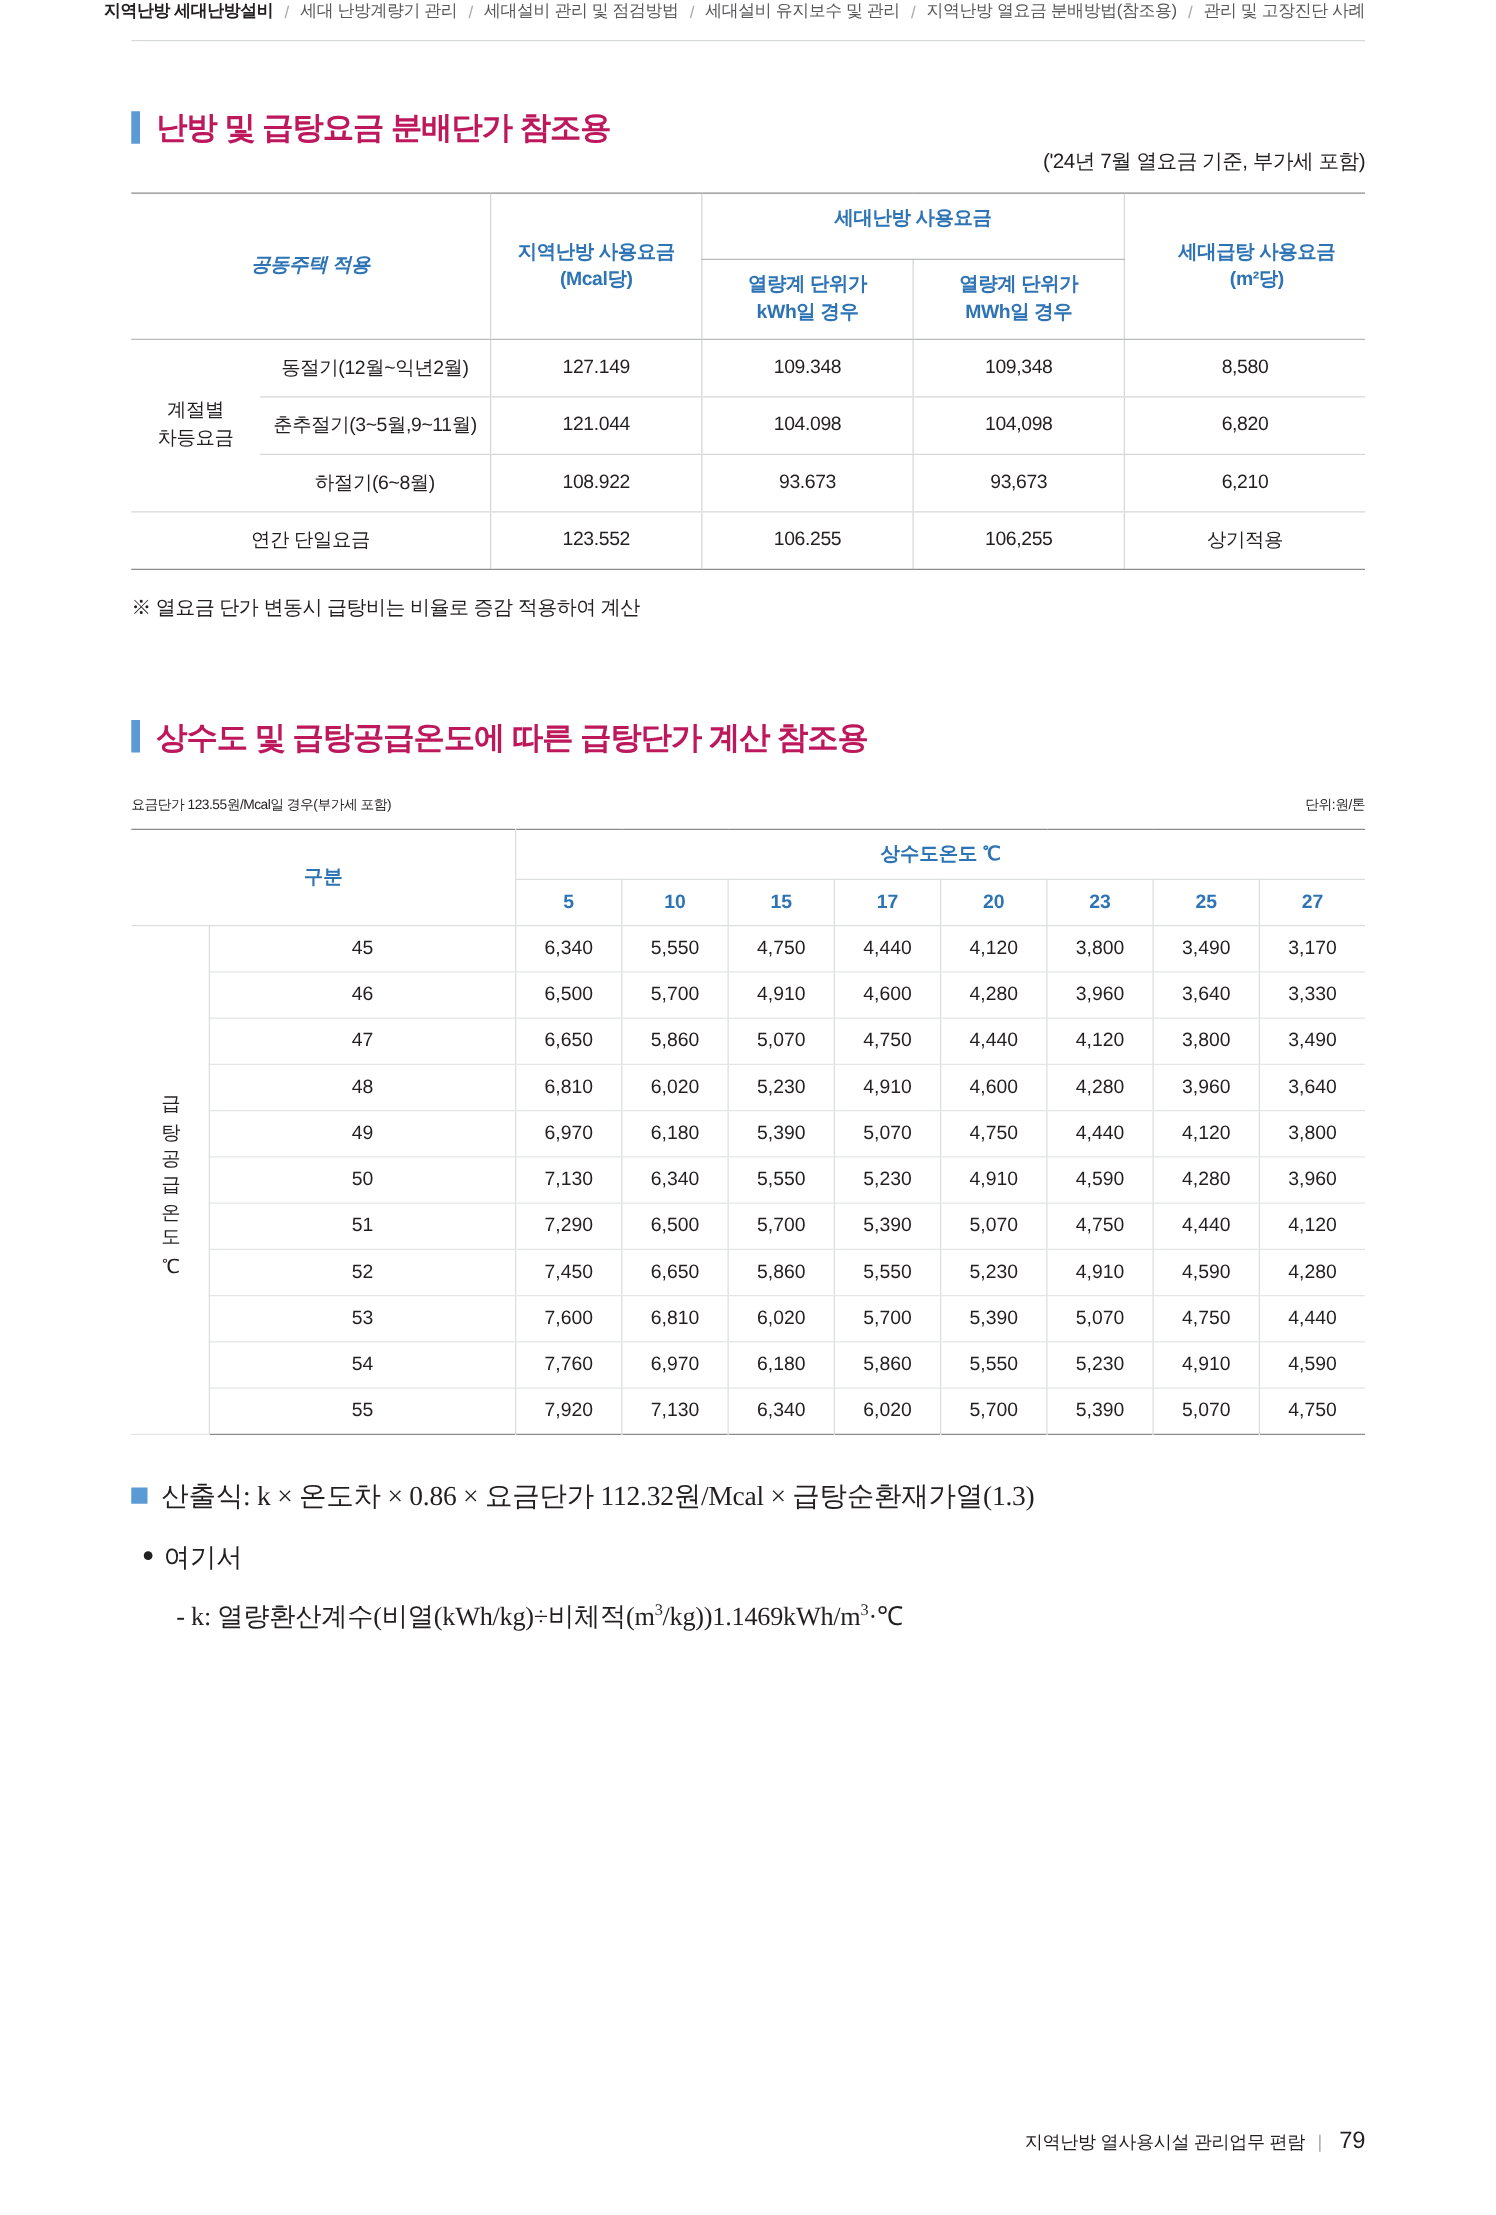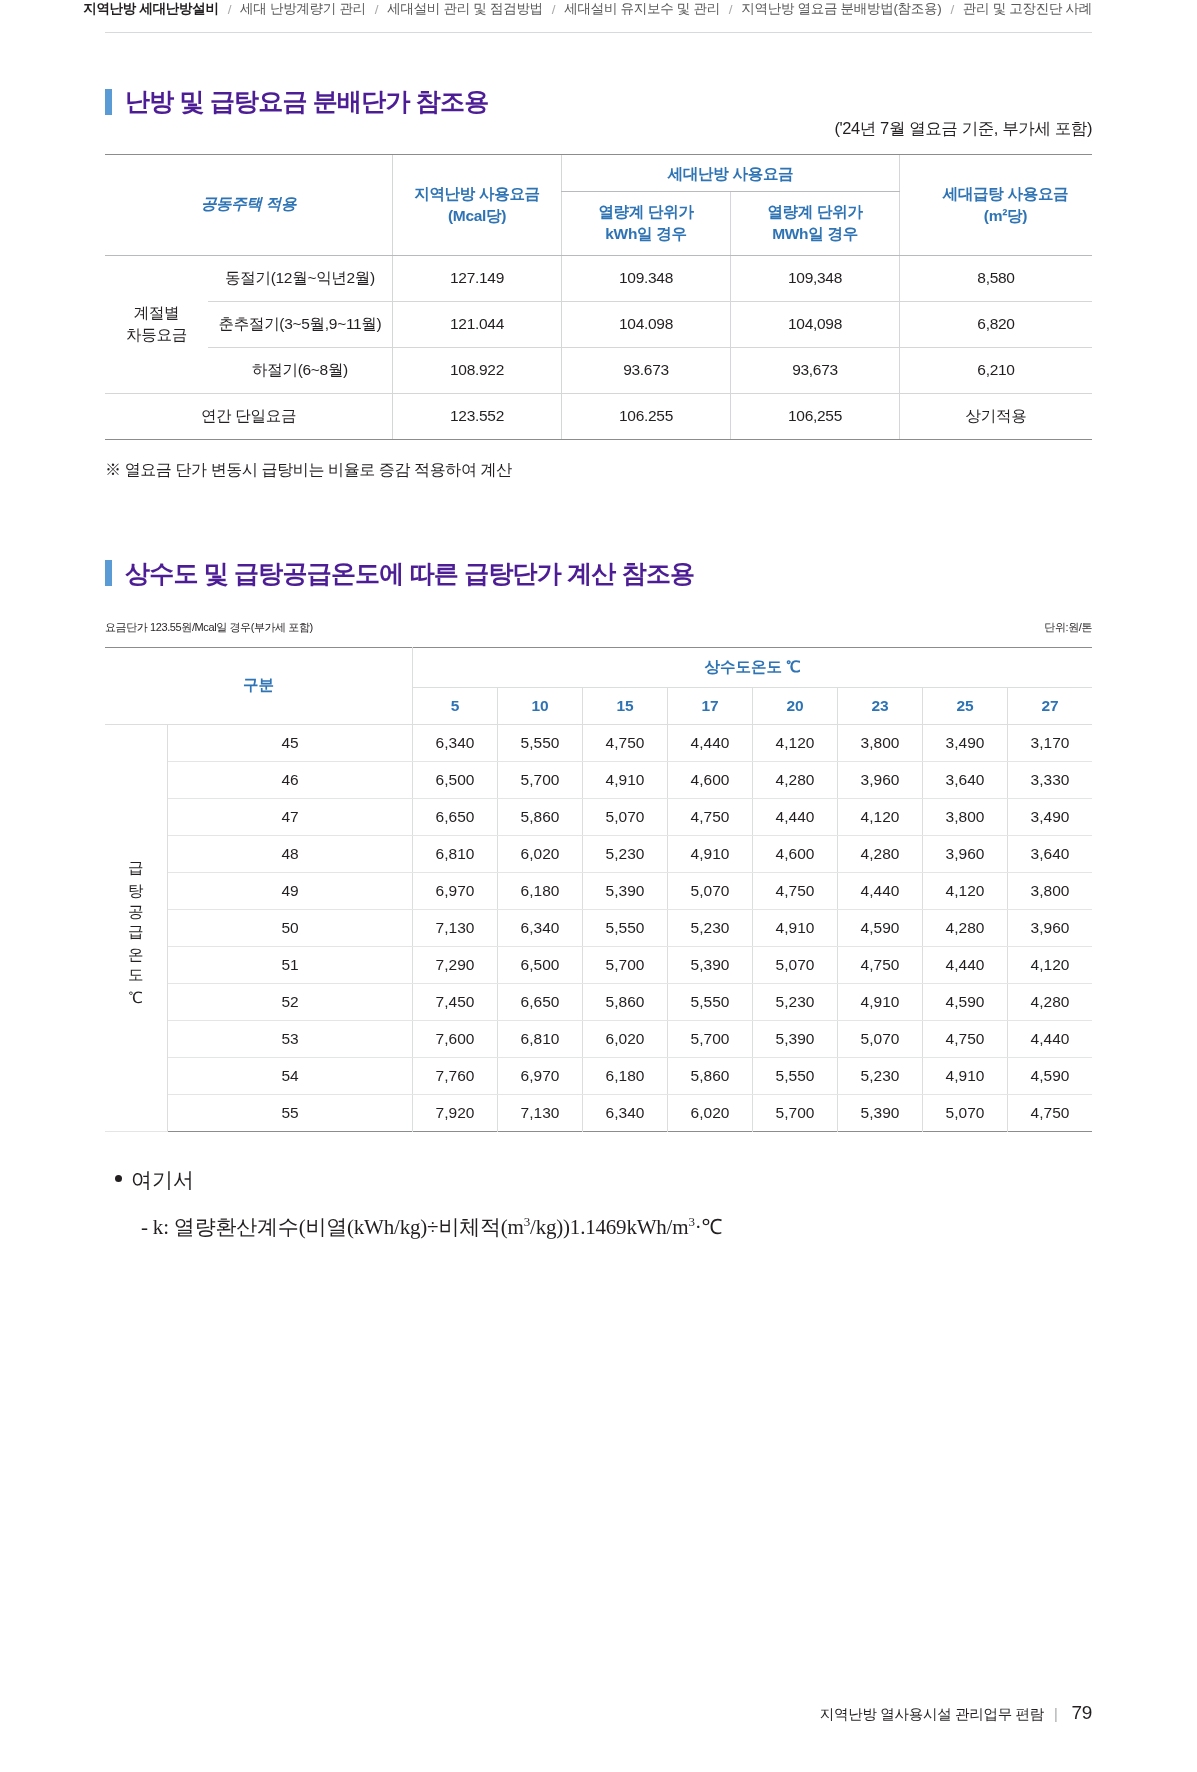--- a/index.html
+++ b/index.html
@@ -57,21 +57,21 @@
     height: 26px;
     background: #5b9bd5;
     margin-right: 13px;
     flex: none;
   }
   .section-head h2 {
     font-size: 25px;
     font-weight: bold;
     margin: 0;
     letter-spacing: -0.8px;
-    color: #4c1d95;
+    color: #be185d;
   }
 
   
   .note-right {
     text-align: right;
     font-size: 16.5px;
     color: #231f20;
     letter-spacing: -0.4px;
   }
   table {
@@ -98,21 +98,21 @@
   .t1 td {
     padding: 12px 4px;
     font-size: 15.5px;
     color: #231f20;
   }
   .t1 .rowline td { border-bottom: 1px solid #d5d6d7; }
   .t1 .lastrow td { border-bottom: 1.5px solid #8c8c8c; }
   .t1 .vline { border-left: 1px solid #d5d6d7; }
   .t1 .subhead-cell {
     border-bottom: 1px solid #b9babb;
-    padding-bottom: 6px;
+    padding-bottom: 22px;
   }
   .t1 .two-line { line-height: 1.45; }
 
   .note-star {
     margin-top: 20px;
     font-size: 16px;
     color: #231f20;
     letter-spacing: -0.4px;
   }
 
@@ -462,20 +462,24 @@
         <td>6,020</td>
         <td>5,700</td>
         <td>5,390</td>
         <td>5,070</td>
         <td>4,750</td>
       </tr>
     </tbody>
   </table>
 
   <div class="formula-block">
+    <div class="formula-line">
+      <span class="sq"></span>
+      <span>산출식: k × 온도차 × 0.86 × 요금단가 112.32원/Mcal × 급탕순환재가열(1.3)</span>
+    </div>
     <div class="bullet-line">
       <span class="dot"></span><span>여기서</span>
     </div>
     <div class="dash-line">
       <span>- k: 열량환산계수(비열(kWh/kg)÷비체적(m</span><sup>3</sup><span>/kg))1.1469kWh/m</span><sup>3</sup><span>·℃</span>
     </div>
   </div>
 
   <div class="footer">
     <span>지역난방 열사용시설 관리업무 편람</span>

